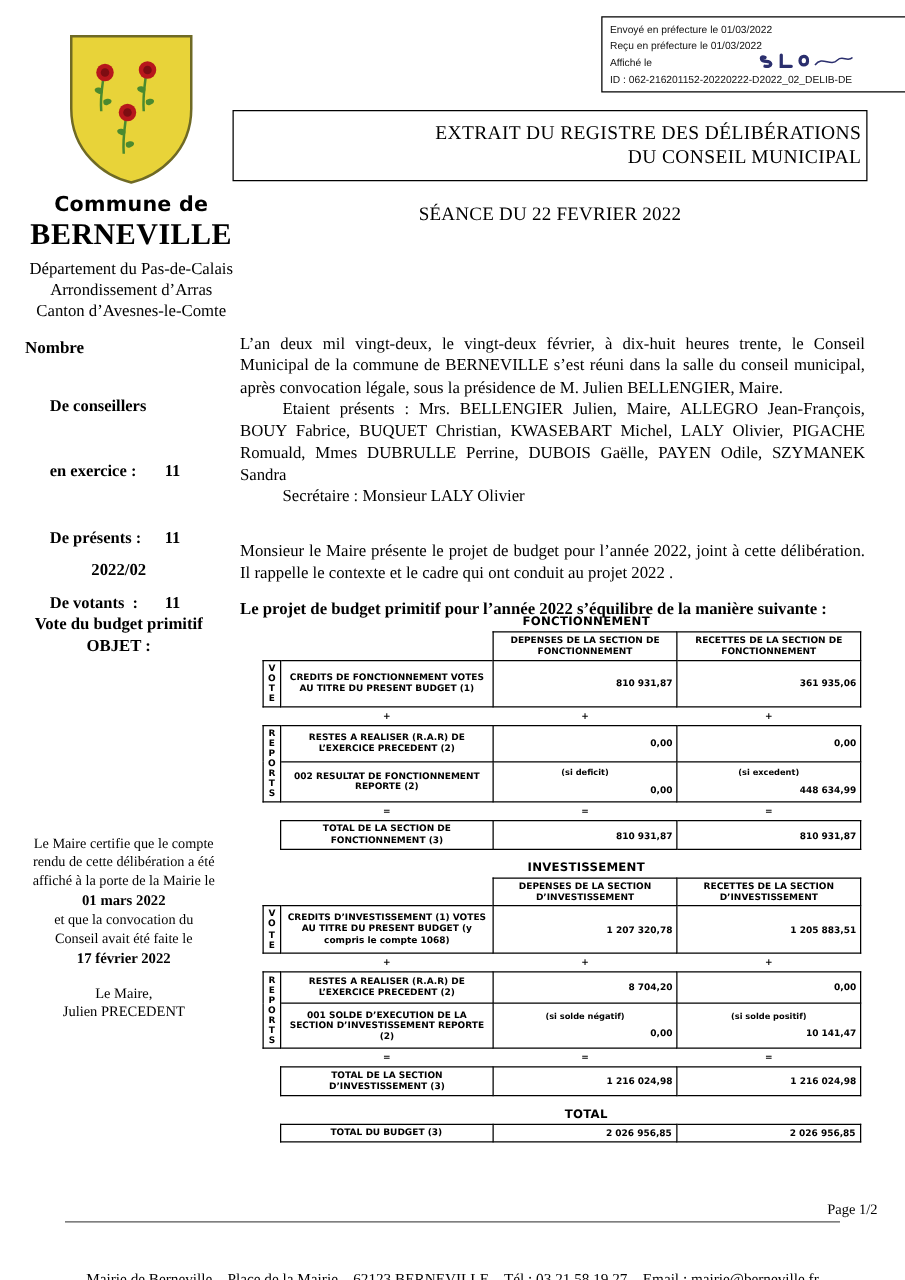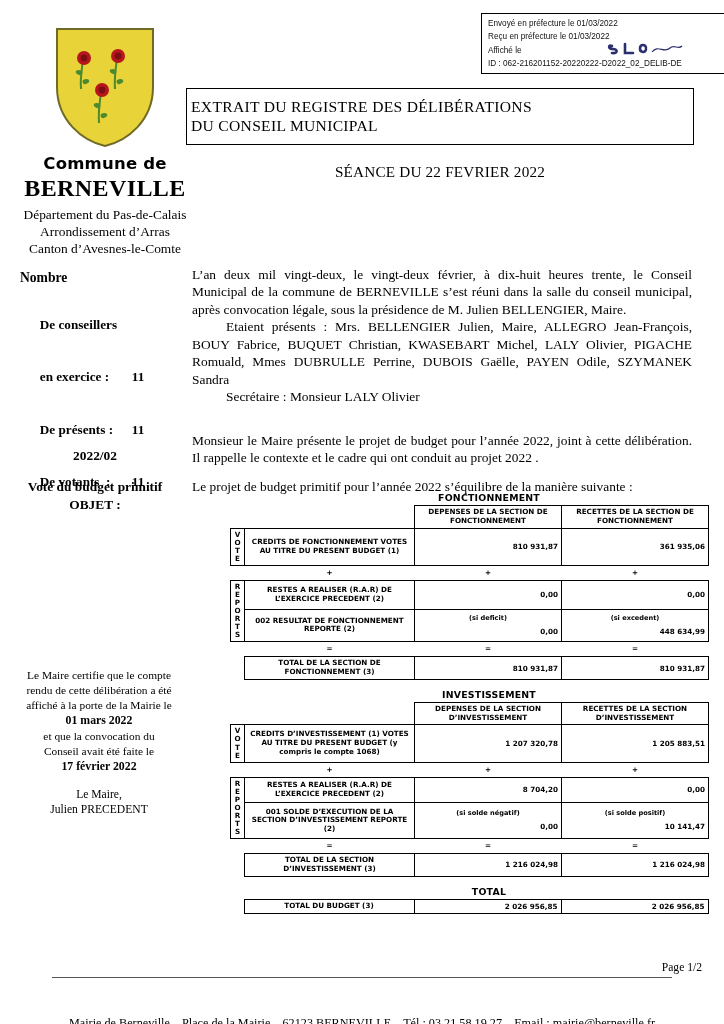--- a/index.html
+++ b/index.html
@@ -108,21 +108,21 @@
   .objet-block {
     position: absolute;
     left: 0px;
     top: 447px;
     width: 190px;
     text-align: center;
     font-weight: bold;
     font-size: 13.4px;
     line-height: 1.3;
   }
-  .objet-num { margin-bottom: 14px; }
+  .objet-num { margin-bottom: 26px; }
 
   
   .certif-block {
     position: absolute;
     left: 8px;
     top: 668px;
     width: 182px;
     text-align: center;
     font-size: 11.4px;
     line-height: 1.32;
@@ -131,21 +131,21 @@
   .certif-sign { margin-top: 13px; font-size: 11.6px; line-height: 1.3; }
 
   
   .title-box {
     position: absolute;
     left: 186px;
     top: 88px;
     width: 508px;
     border: 1.6px solid #000;
     box-sizing: border-box;
-    text-align: left;
+    text-align: right;
     padding: 8px 4px 9px 4px;
     font-size: 15.6px;
     line-height: 1.22;
     letter-spacing: .3px;
   }
   .seance {
     position: absolute;
     left: 186px;
     top: 163px;
     width: 508px;
@@ -169,26 +169,26 @@
 
   .body-col2 {
     position: absolute;
     left: 192px;
     top: 432px;
     width: 500px;
     font-size: 13.4px;
     line-height: 1.30;
   }
   .body-col2 p { margin: 0; text-align: justify; }
-  .body-col2 p.gap { margin-top: 11px; }
+  .body-col2 p.gap { margin-top: 11px; font-weight: bold; }
 
   
   .tables {
     position: absolute;
-    left: 230px;
+    left: 210px;
     top: 492px;
     width: 478px;
     font-family: "DejaVu Sans", sans-serif;
   }
   .sec-title {
     text-align: center;
     font-weight: bold;
     font-size: 9.4px;
     letter-spacing: .2px;
     margin: 0 0 2px 0;

